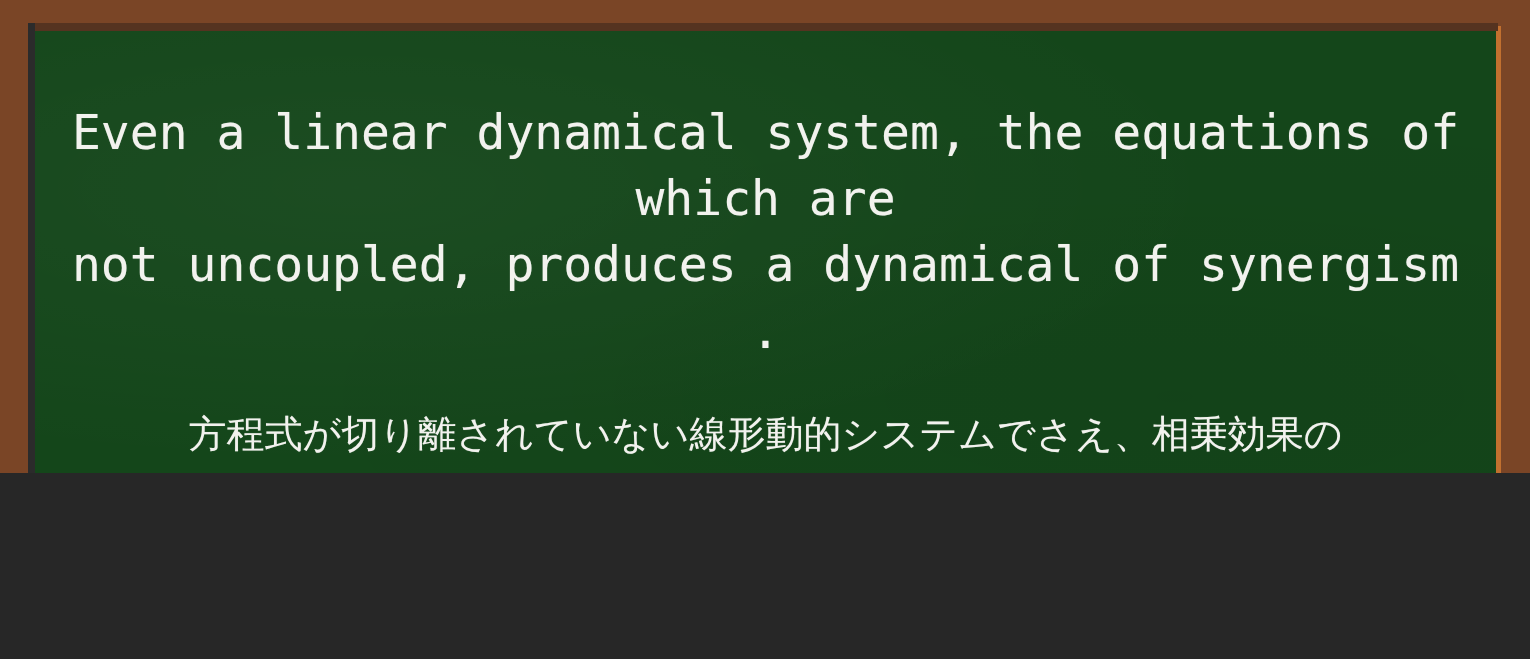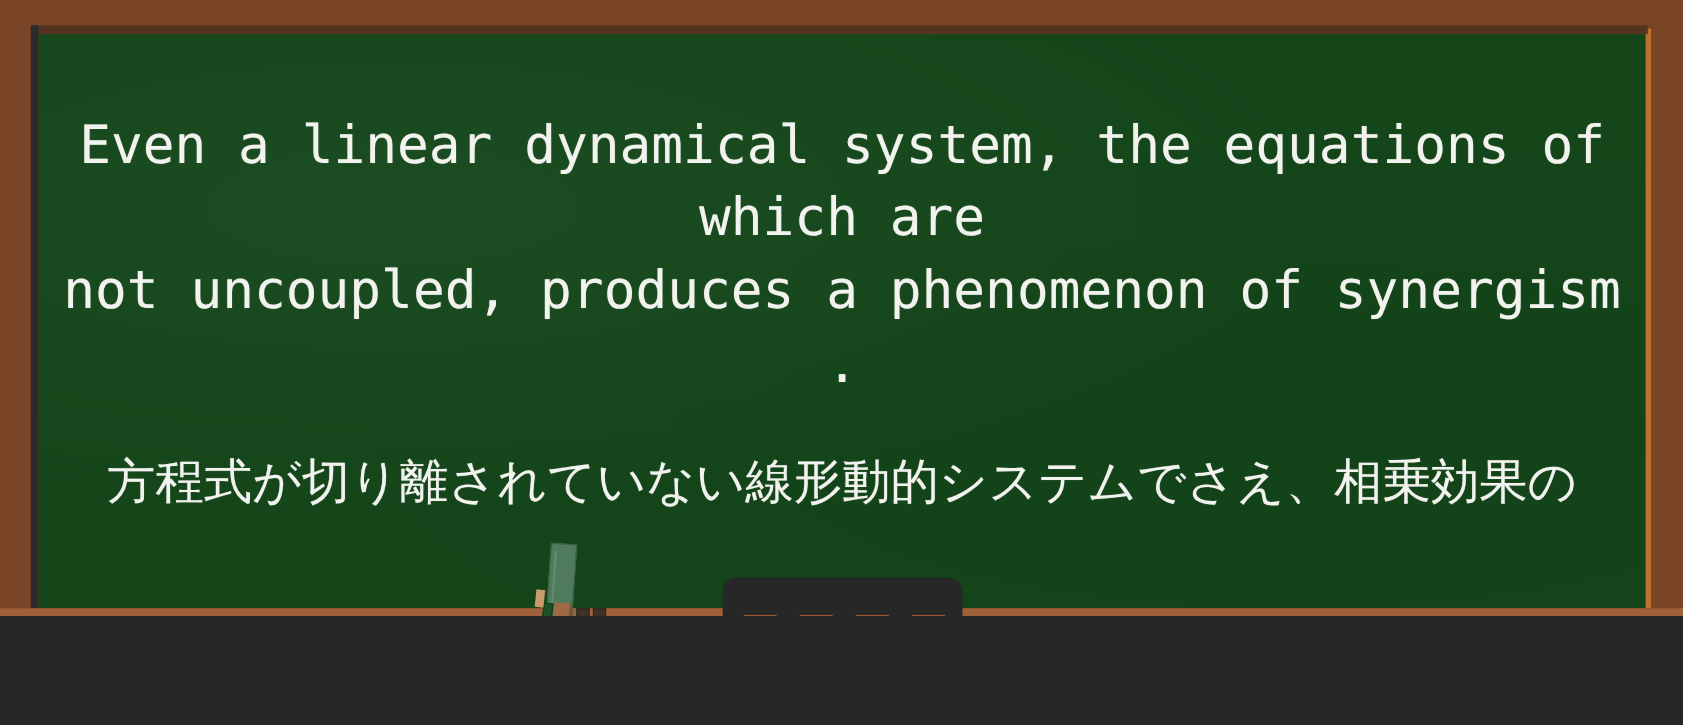--- a/index.html
+++ b/index.html
@@ -6,21 +6,21 @@
     margin: 0;
     padding: 0;
     background: #272727;
   }
   body {
     font-family: "DejaVu Sans Mono", monospace;
   }
   #scene {
     position: relative;
     width: 1530px;
-    height: 560px;
+    height: 473px;
     overflow: hidden;
     background: #ef4444;
   }
 
   
   .frame {
     position: absolute;
     left: 0;
     top: 0;
     width: 1530px;
@@ -87,21 +87,21 @@
     font-size: 48px;
     letter-spacing: 0px;
     width: 1420px;
     margin: 0 auto;
   }
   .chalk-gap {
     height: 44px;
   }
   .chalk-ja {
     font-family: "DejaVu Sans", sans-serif;
-    font-size: 44px;
+    font-size: 38px;
     width: 1380px;
     margin: 0 auto;
     line-height: 1.42;
   }
 
   
   .ledge-top {
     position: absolute;
     left: 0;
     top: 553px;
@@ -342,21 +342,21 @@
 
   <div class="frame">
     <div class="frame-right-highlight"></div>
     <div class="frame-bevel-top"></div>
     <div class="frame-bevel-left"></div>
   </div>
 
   <div class="board">
     <div class="board-inner">
       <div class="chalk-line chalk-en">Even a linear dynamical system, the equations of which are</div>
-      <div class="chalk-line chalk-en">not uncoupled, produces a phenomenon of synergism .</div>
+      <div class="chalk-line chalk-en">not uncoupled, produces a dynamical of synergism .</div>
       <div class="chalk-gap"></div>
       <div class="chalk-line chalk-ja">方程式が切り離されていない線形動的システムでさえ、相乗効果の</div>
     </div>
   </div>
 
   <div class="ledge-top"></div>
   <div class="ledge-body"></div>
   <div class="ledge-lip"></div>
   <div class="floor"></div>
 

